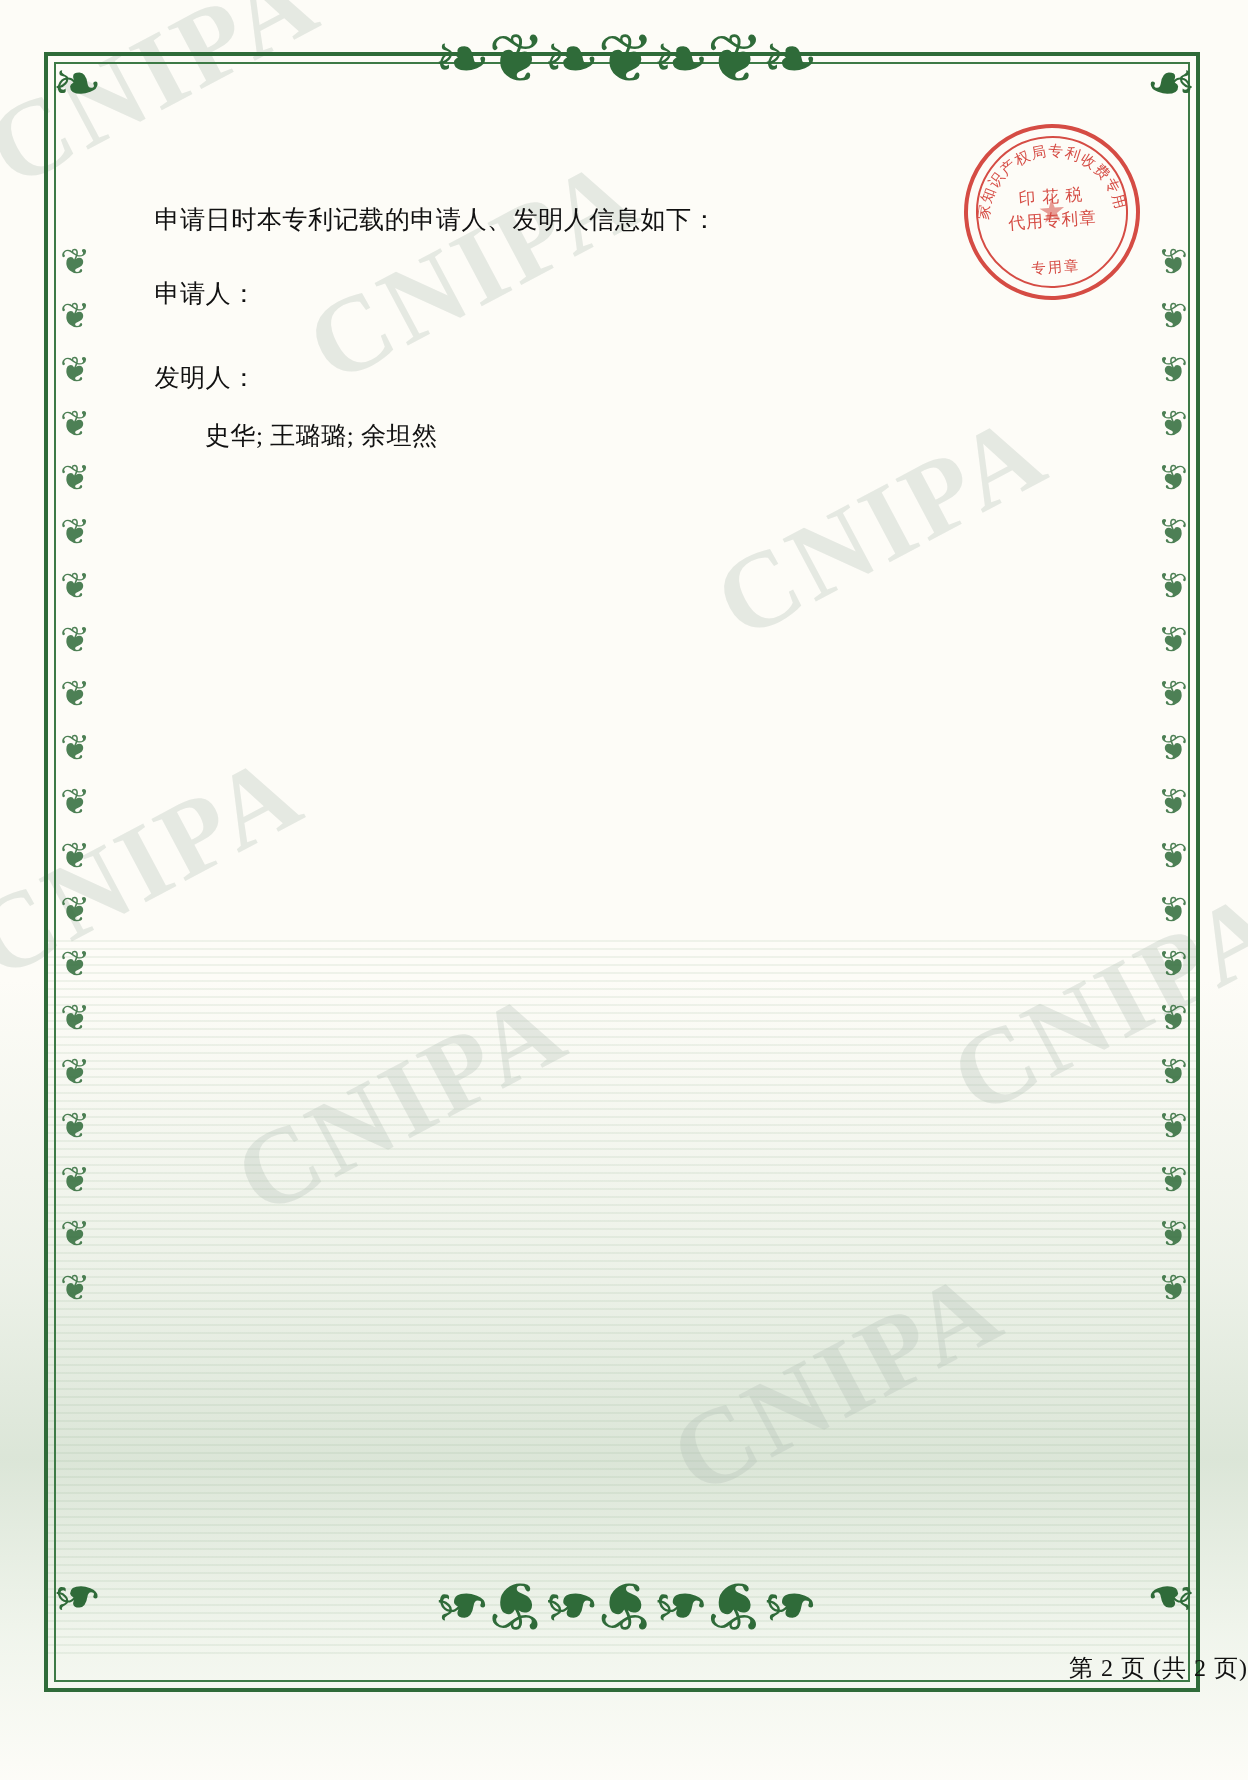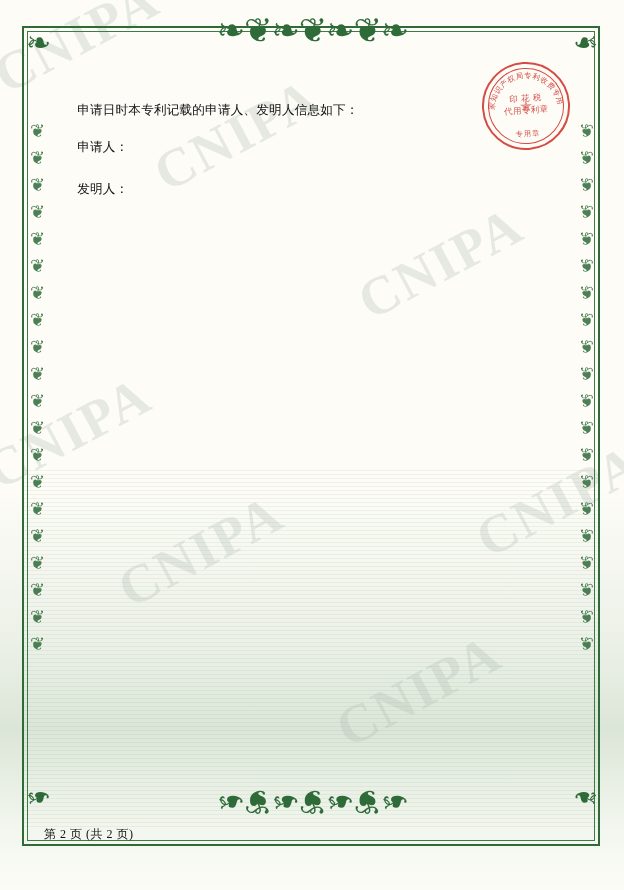--- a/index.html
+++ b/index.html
@@ -218,21 +218,21 @@
     font-size: 7.2px;
     color: #d0342c;
     letter-spacing: 1px;
   }
 
   
   .footer {
     position: absolute;
     left: 0; right: 0;
     top: 826px;
-    text-align: left;
+    text-align: right;
     font-size: 12px;
     color: #111;
     letter-spacing: 0.5px;
     padding-left: 44px;
   }
 </style>
 </head>
 <body>
 
 <div class="page">
@@ -281,19 +281,20 @@
   </div>
 
   <div class="content">
 
 
 
     <div class="section">
       <div class="lead">申请日时本专利记载的申请人、发明人信息如下：</div>
       <div class="label">申请人：</div>
       <div class="label gap-block">发明人：</div>
+      <div class="value">史华; 王璐璐; 余坦然</div>
     </div>
 
   </div>
 
   <div class="footer">第 2 页 (共 2 页)</div>
 
 </div>
 
 </body></html>

